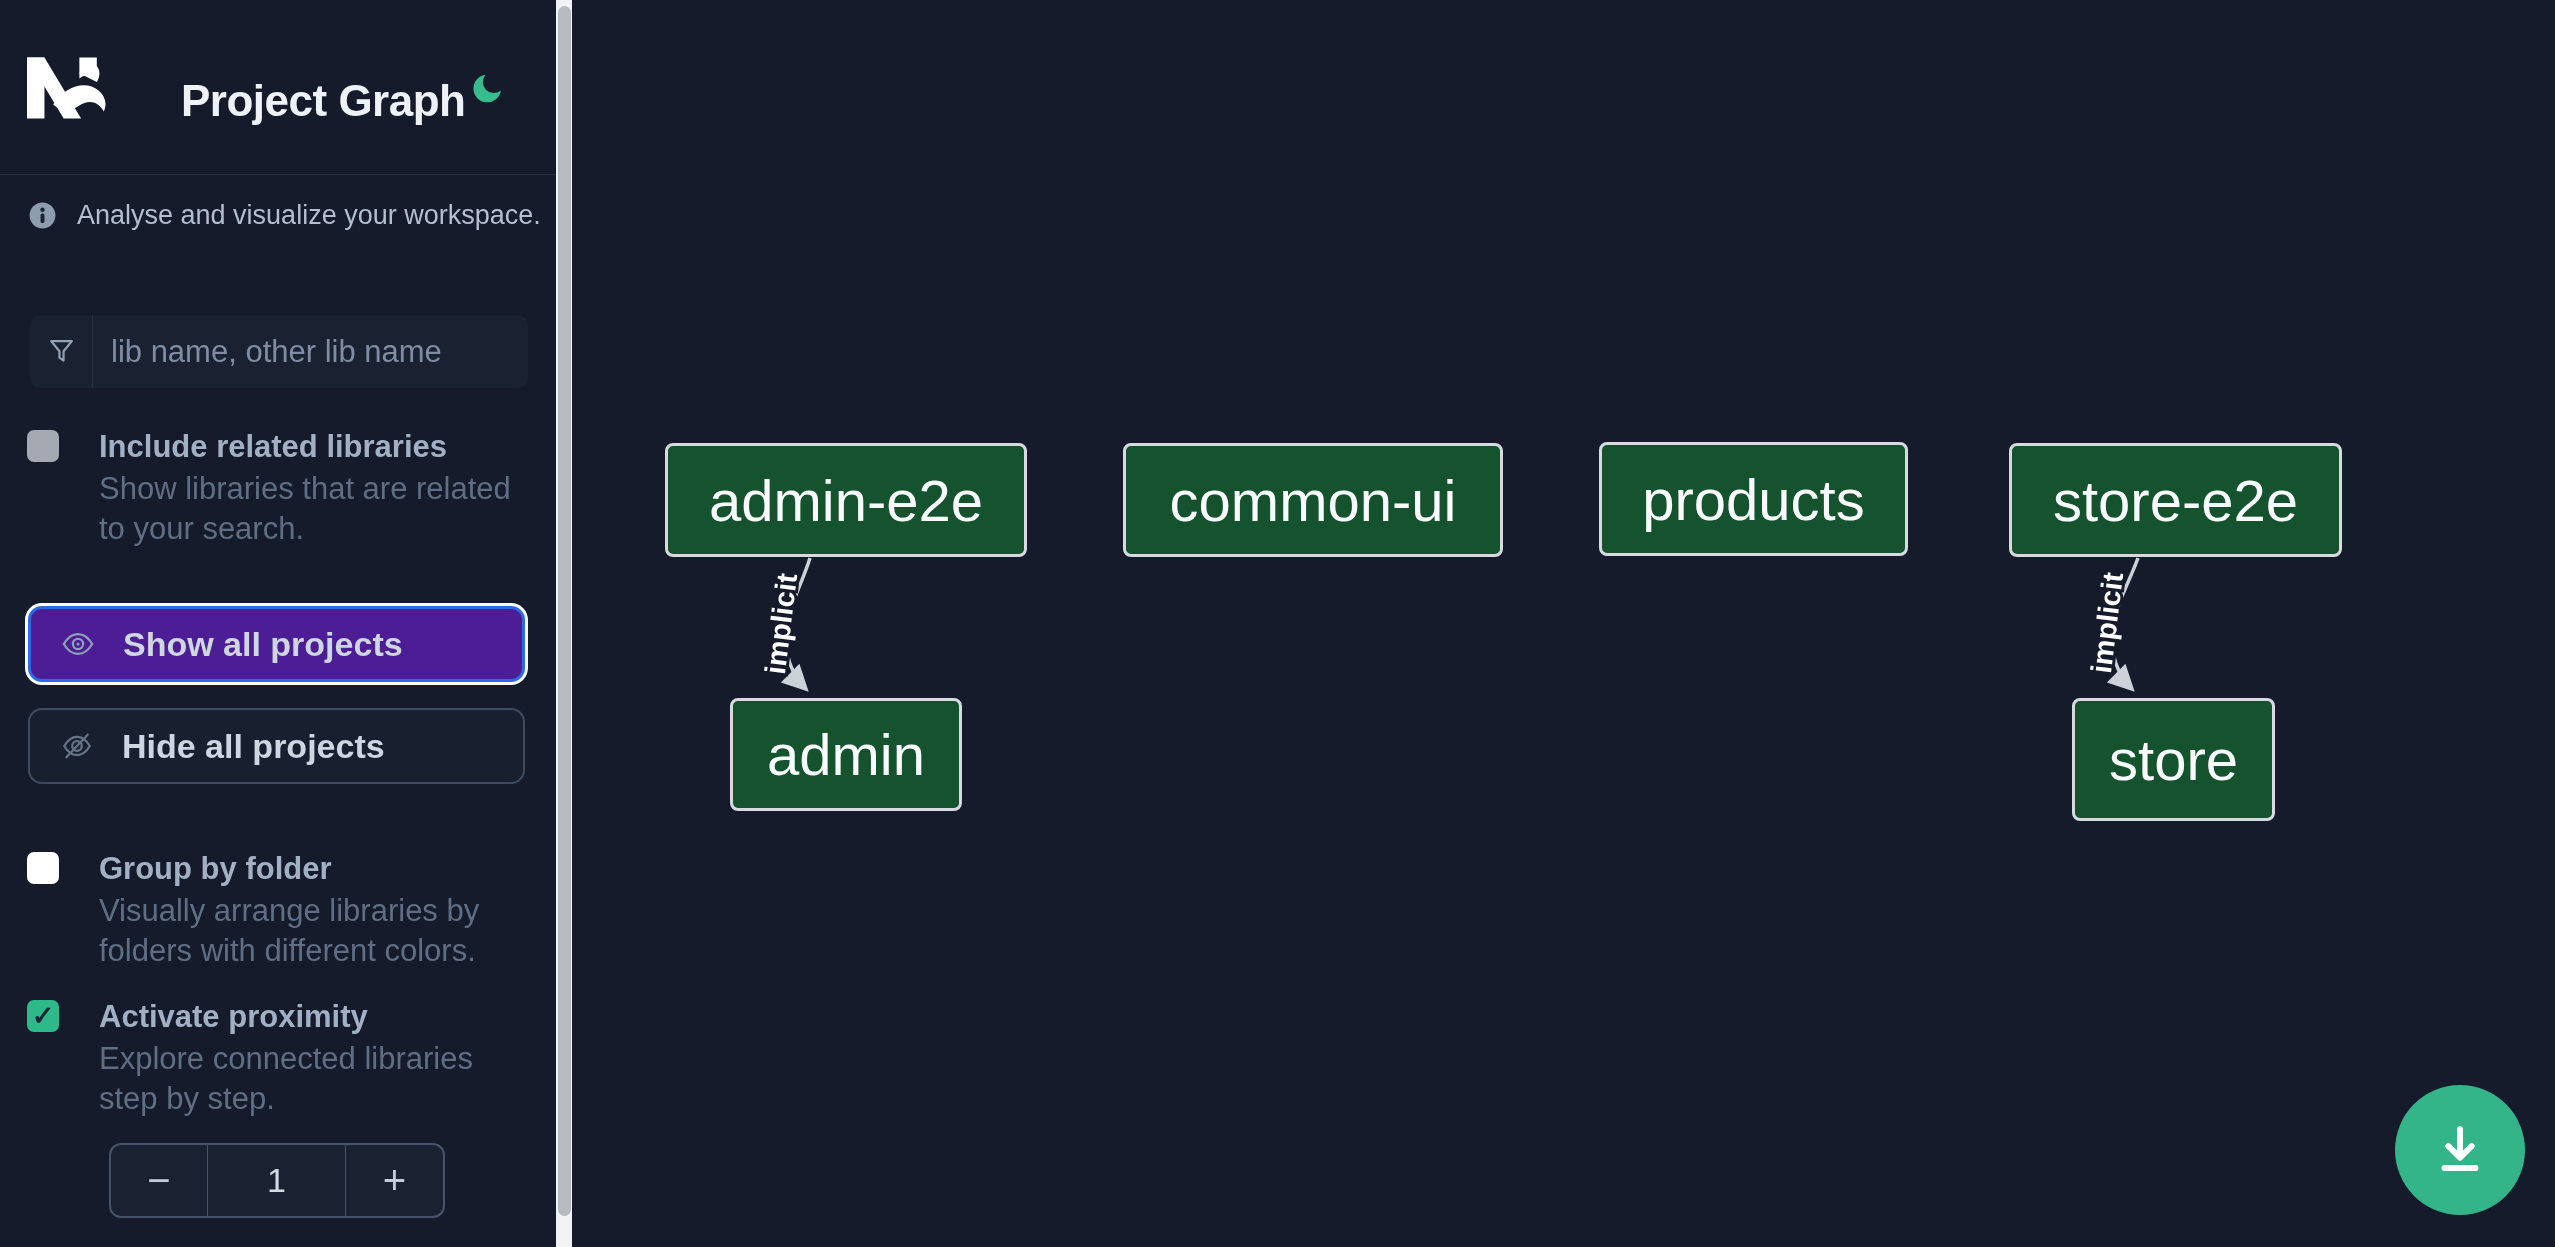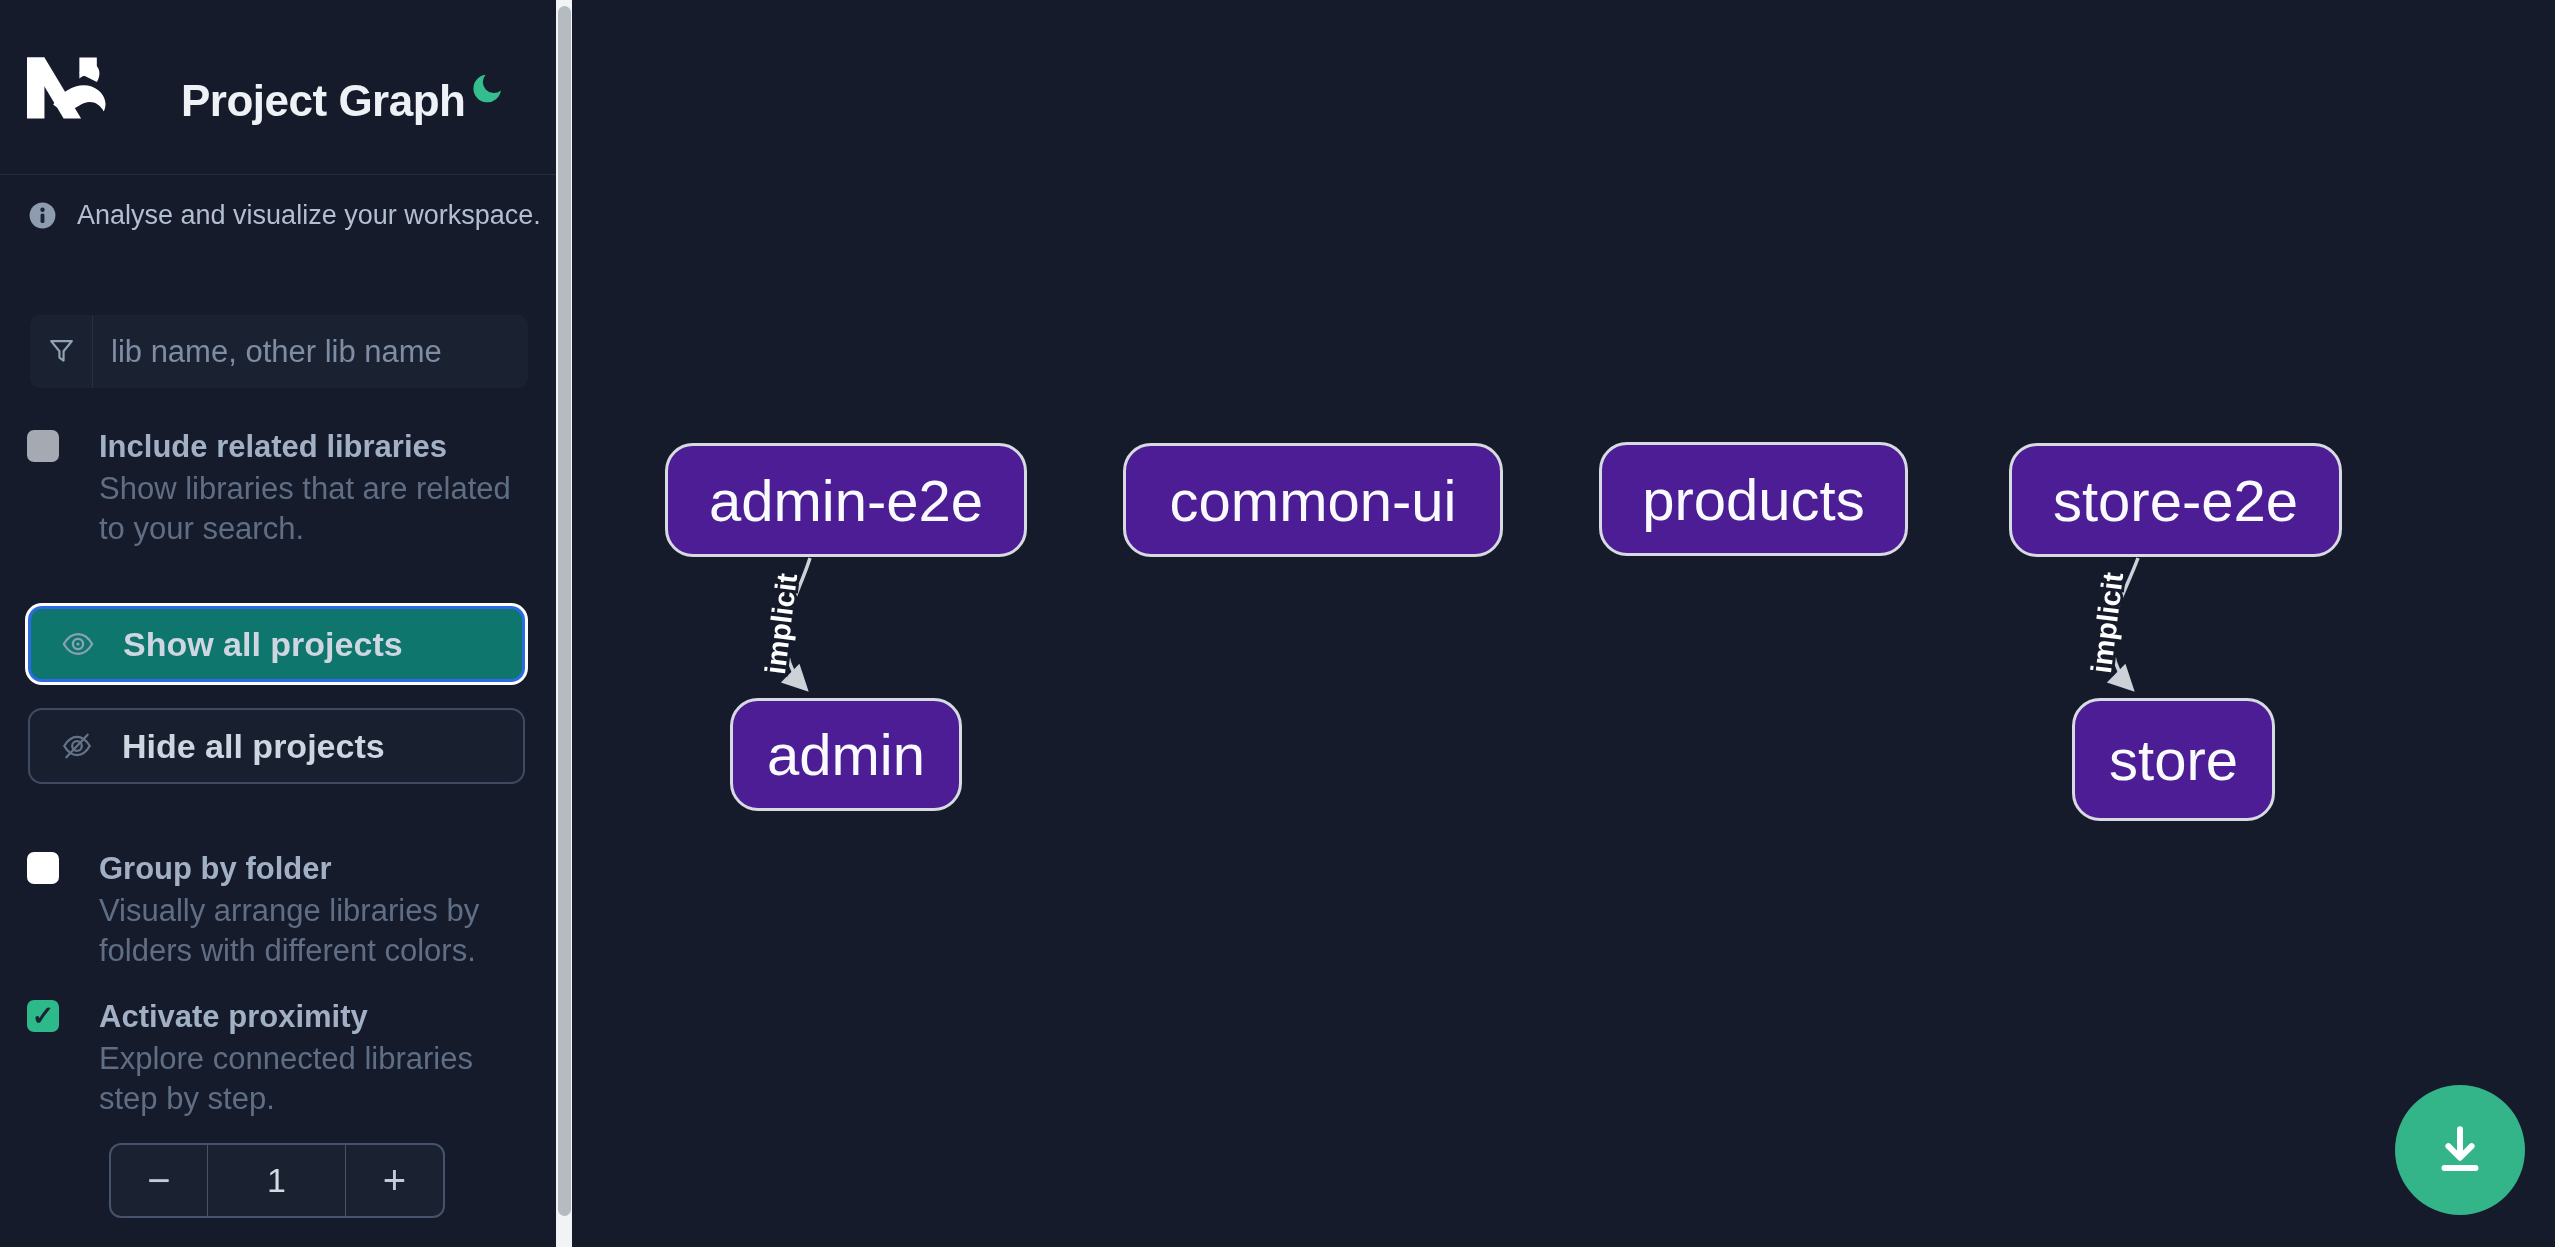--- a/index.html
+++ b/index.html
@@ -51,38 +51,38 @@
   .cb-check { font-size:27px; font-weight:900; color:#1b2433; line-height:1; }
   .toggle-text { max-width:420px; }
   .toggle-label { font-size:31px; font-weight:700; color:#a2b0c5; line-height:40px; }
   .toggle-desc  { font-size:31px; color:#5f6e84; line-height:40px; margin-top:2px; }
 
   .sb-btn { position:absolute; left:28px; width:497px; height:76px; border-radius:14px;
             display:flex; align-items:center; gap:26px; padding-left:28px; cursor:pointer;
             font-family:"Liberation Sans", sans-serif; }
   .sb-btn svg { width:38px; height:34px; }
   .sb-btn span { font-size:34px; font-weight:600; color:#cdd6e1; }
-  .btn-show { top:606px; background:#0f766e; border:3px solid #2c6be3;
+  .btn-show { top:606px; background:#4c1d95; border:3px solid #2c6be3;
               box-shadow:0 0 0 3px #ffffff; color:#8ea0b5; }
   .btn-hide { top:708px; background:#182030; border:2px solid #3e4b60; color:#647387; }
 
   .stepper { position:absolute; left:109px; top:1143px; width:336px; height:75px;
              display:flex; border:2px solid #46536a; border-radius:12px;
              background:#1a2231; overflow:hidden; }
   .stepper button { background:transparent; border:none; color:#c2cbd8; font-size:40px;
                     cursor:pointer; font-family:"Liberation Sans", sans-serif; }
   .step-dec { width:97px; border-right:1px solid #46536a !important; }
   .step-inc { width:98px; border-left:1px solid #46536a !important; }
   .step-value { flex:1; display:flex; align-items:center; justify-content:center;
                 font-size:34px; color:#d3dae4; }
 
   
   .canvas { position:relative; width:1983px; height:1247px; background:#151b2a; }
   #edges-layer { position:absolute; left:0; top:0; width:1983px; height:1247px; }
-  .node { position:absolute; background:#4c1d95; border:3px solid #d7dbe1; border-radius:28px;
+  .node { position:absolute; background:#14532d; border:3px solid #d7dbe1; border-radius:8px;
           display:flex; align-items:center; justify-content:center; color:#f8fafc;
           font-size:58px; cursor:pointer; white-space:nowrap; }
   .edge-path { stroke:#cdd2d9; stroke-width:3.5; fill:none; }
   .edge-label { fill:#ffffff; font-size:29px; font-weight:700;
                 font-family:"Liberation Sans", sans-serif;
                 paint-order:stroke; stroke:#151b2a; stroke-width:6px; text-anchor:middle; }
 
   .fab { position:absolute; right:30px; bottom:32px; width:130px; height:130px;
          border-radius:50%; background:#34b489; border:none; cursor:pointer;
          display:flex; align-items:center; justify-content:center; }

